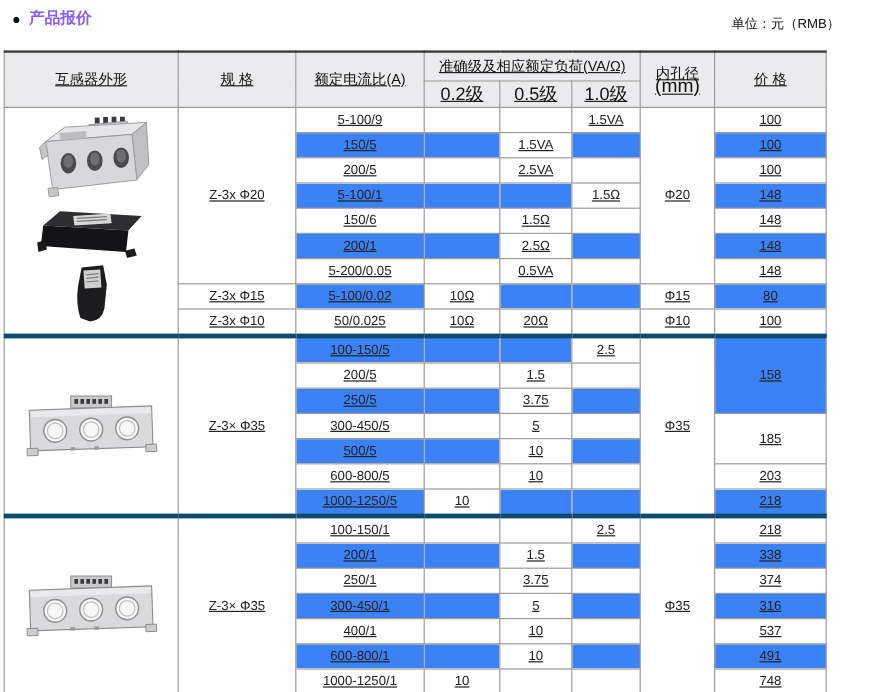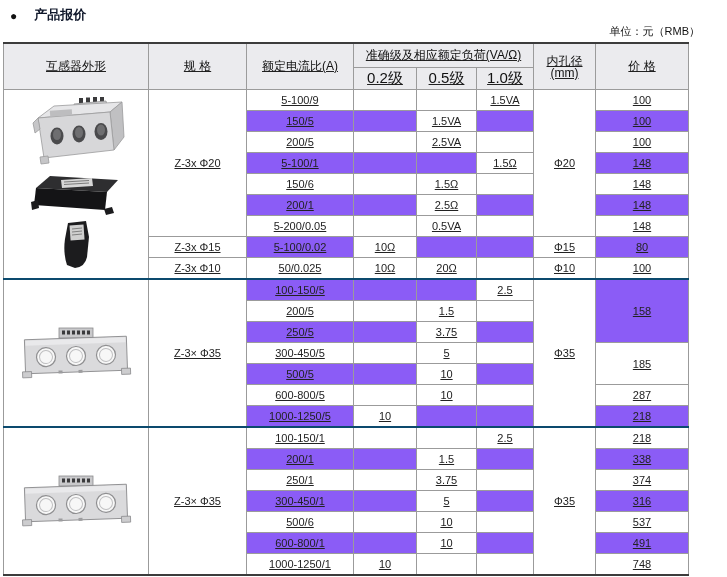--- a/index.html
+++ b/index.html
@@ -1,47 +1,47 @@
 <!DOCTYPE html>
 <html><head>
 <meta charset="utf-8">
 <style>
   html,body{margin:0;padding:0;}
   body{
     width:727px;height:577px;background:#ffffff;position:relative;
     font-family:"Liberation Sans","DejaVu Sans",sans-serif;color:#222;
     -webkit-font-smoothing:antialiased;
   }
-  .title-row{position:absolute;left:10px;top:6px;font-size:13px;font-weight:bold;color:#0f172a;
-    display:flex;align-items:center;gap:17px;}
+  .title-row{position:absolute;left:10px;top:6px;font-size:13px;font-weight:bold;color:#8b5cf6;
+    display:flex;align-items:center;gap:7px;}
   .bullet::before{content:"●";font-size:12px;color:#111;}
-  .unit-note{position:absolute;top:24px;right:27px;font-size:11px;color:#111;}
+  .unit-note{position:absolute;top:12px;right:27px;font-size:11px;color:#111;}
   table.price-table{
     position:absolute;left:3px;top:42px;width:685px;
     border-collapse:collapse;table-layout:fixed;
     font-size:11px;color:#222;
     border:1px solid #6e6e6e;
     border-top:2px solid #3c3c3c;
     border-bottom:2px solid #3c3c3c;
     text-decoration:underline;
   }
   .price-table th,.price-table td{
     border:1px solid #9b9b9b;text-align:center;vertical-align:middle;
     padding:0 2px;overflow:hidden;background:#fff;
   }
   .price-table thead th{background:#ebebee;font-weight:normal;font-size:12px;color:#111;}
   .price-table thead tr.h1 th{height:23px;}
   .price-table thead tr.h2 th{height:21px;font-size:15px;}
   .price-table thead{border-bottom:1px solid #6e6e6e;}
-  .bore-sub{font-size:12px;display:block;line-height:10px;}
+  .bore-sub{font-size:16px;display:block;line-height:10px;}
   .bore-main{display:block;line-height:13px;}
   .price-table tbody td{height:20px;line-height:20px;}
-  td.stripe{background:#8b5cf6;margin-left:14px;}
+  td.stripe{background:#3b82f6;margin-left:14px;}
   td.val{background:#ffffff;text-align:center;}
-  tr.group-start td{border-top:2px solid #0c4a6e;}
+  tr.group-start td{border-top:4px solid #0c4a6e;}
   td.img-cell{vertical-align:middle;padding:2px 0;}
   .photo{margin:2px auto;line-height:0;text-align:center;}
   .photo svg{display:inline-block;}
 </style>
 </head>
 <body>
 
 <div class="title-row">
   <span class="bullet"></span>
   <span>产品报价</span>
@@ -260,21 +260,21 @@
         <td class="ratio-cell stripe">500/5</td>
         <td class="acc-cell stripe"></td>
         <td class="acc-cell val">10</td>
         <td class="acc-cell stripe"></td>
       </tr>
       <tr>
         <td class="ratio-cell">600-800/5</td>
         <td class="acc-cell"></td>
         <td class="acc-cell val">10</td>
         <td class="acc-cell"></td>
-        <td class="price-cell" rowspan="1">287</td>
+        <td class="price-cell" rowspan="1">203</td>
       </tr>
       <tr>
         <td class="ratio-cell stripe">1000-1250/5</td>
         <td class="acc-cell val">10</td>
         <td class="acc-cell stripe"></td>
         <td class="acc-cell stripe"></td>
         <td class="price-cell stripe" rowspan="1">218</td>
       </tr>
       <tr class="group-start">
         <td class="img-cell" rowspan="7">
@@ -333,21 +333,21 @@
         <td class="price-cell" rowspan="1">374</td>
       </tr>
       <tr>
         <td class="ratio-cell stripe">300-450/1</td>
         <td class="acc-cell stripe"></td>
         <td class="acc-cell val">5</td>
         <td class="acc-cell stripe"></td>
         <td class="price-cell stripe" rowspan="1">316</td>
       </tr>
       <tr>
-        <td class="ratio-cell">500/6</td>
+        <td class="ratio-cell">400/1</td>
         <td class="acc-cell"></td>
         <td class="acc-cell val">10</td>
         <td class="acc-cell"></td>
         <td class="price-cell" rowspan="1">537</td>
       </tr>
       <tr>
         <td class="ratio-cell stripe">600-800/1</td>
         <td class="acc-cell stripe"></td>
         <td class="acc-cell val">10</td>
         <td class="acc-cell stripe"></td>

